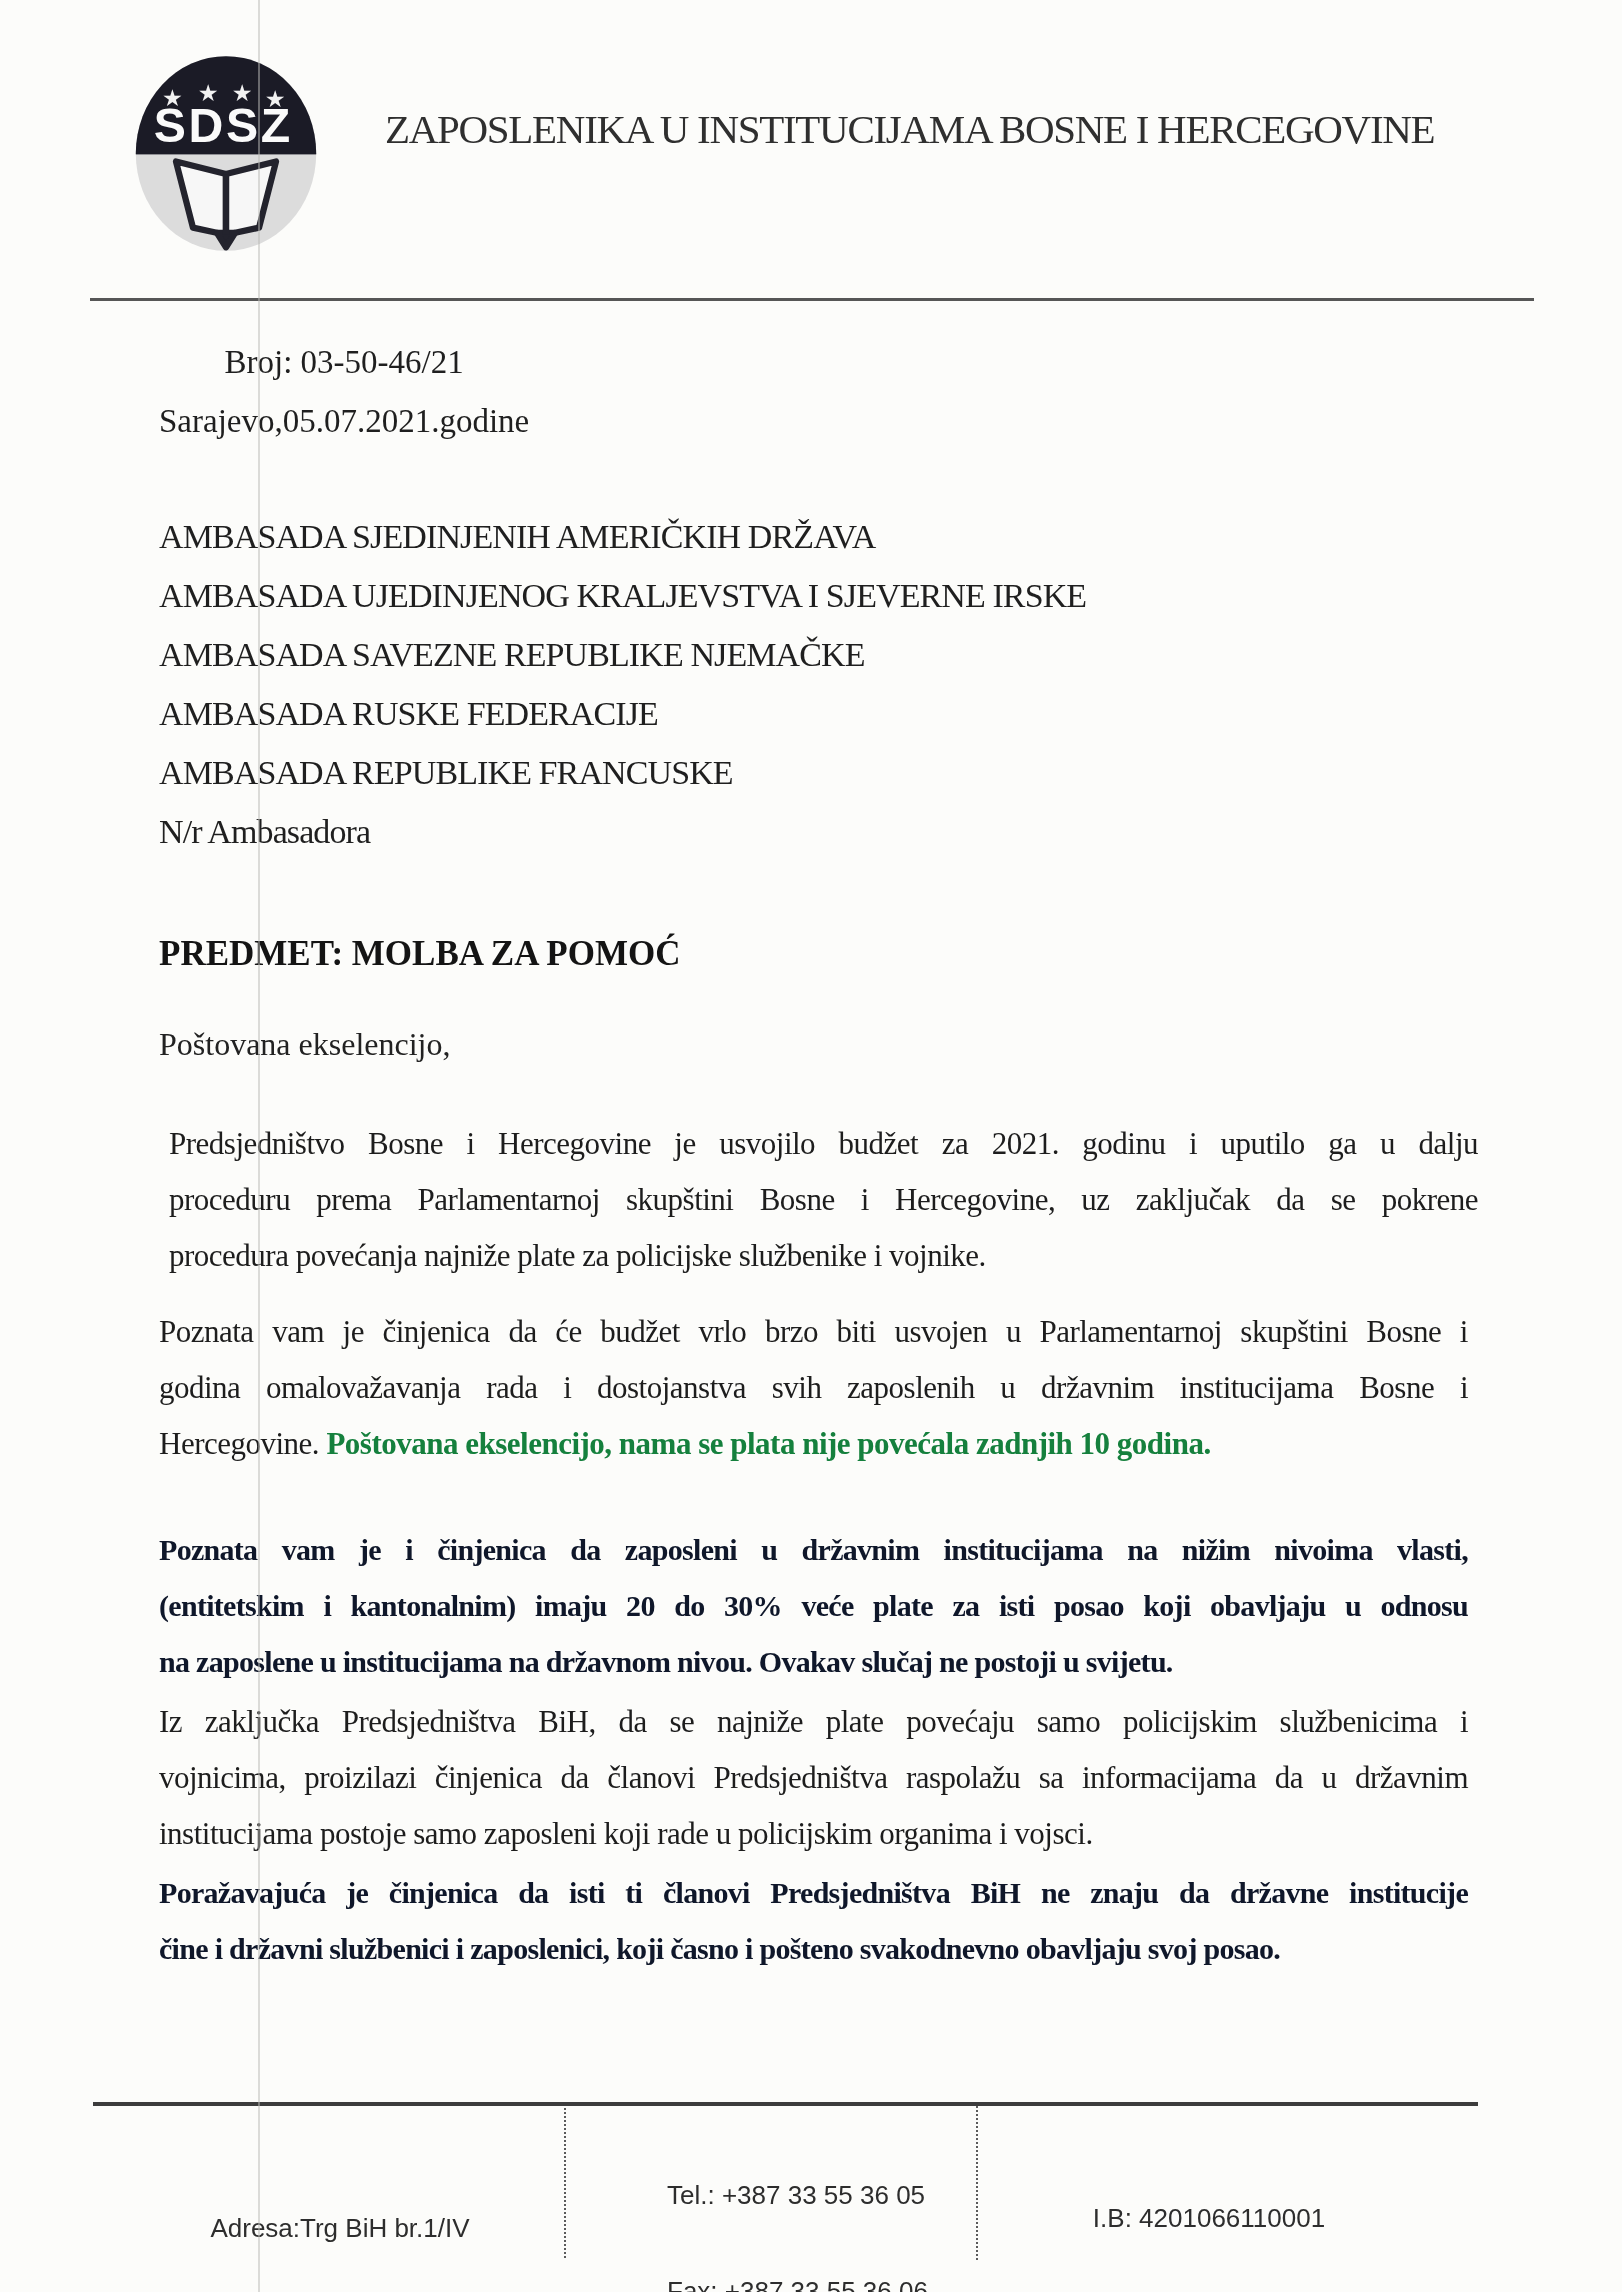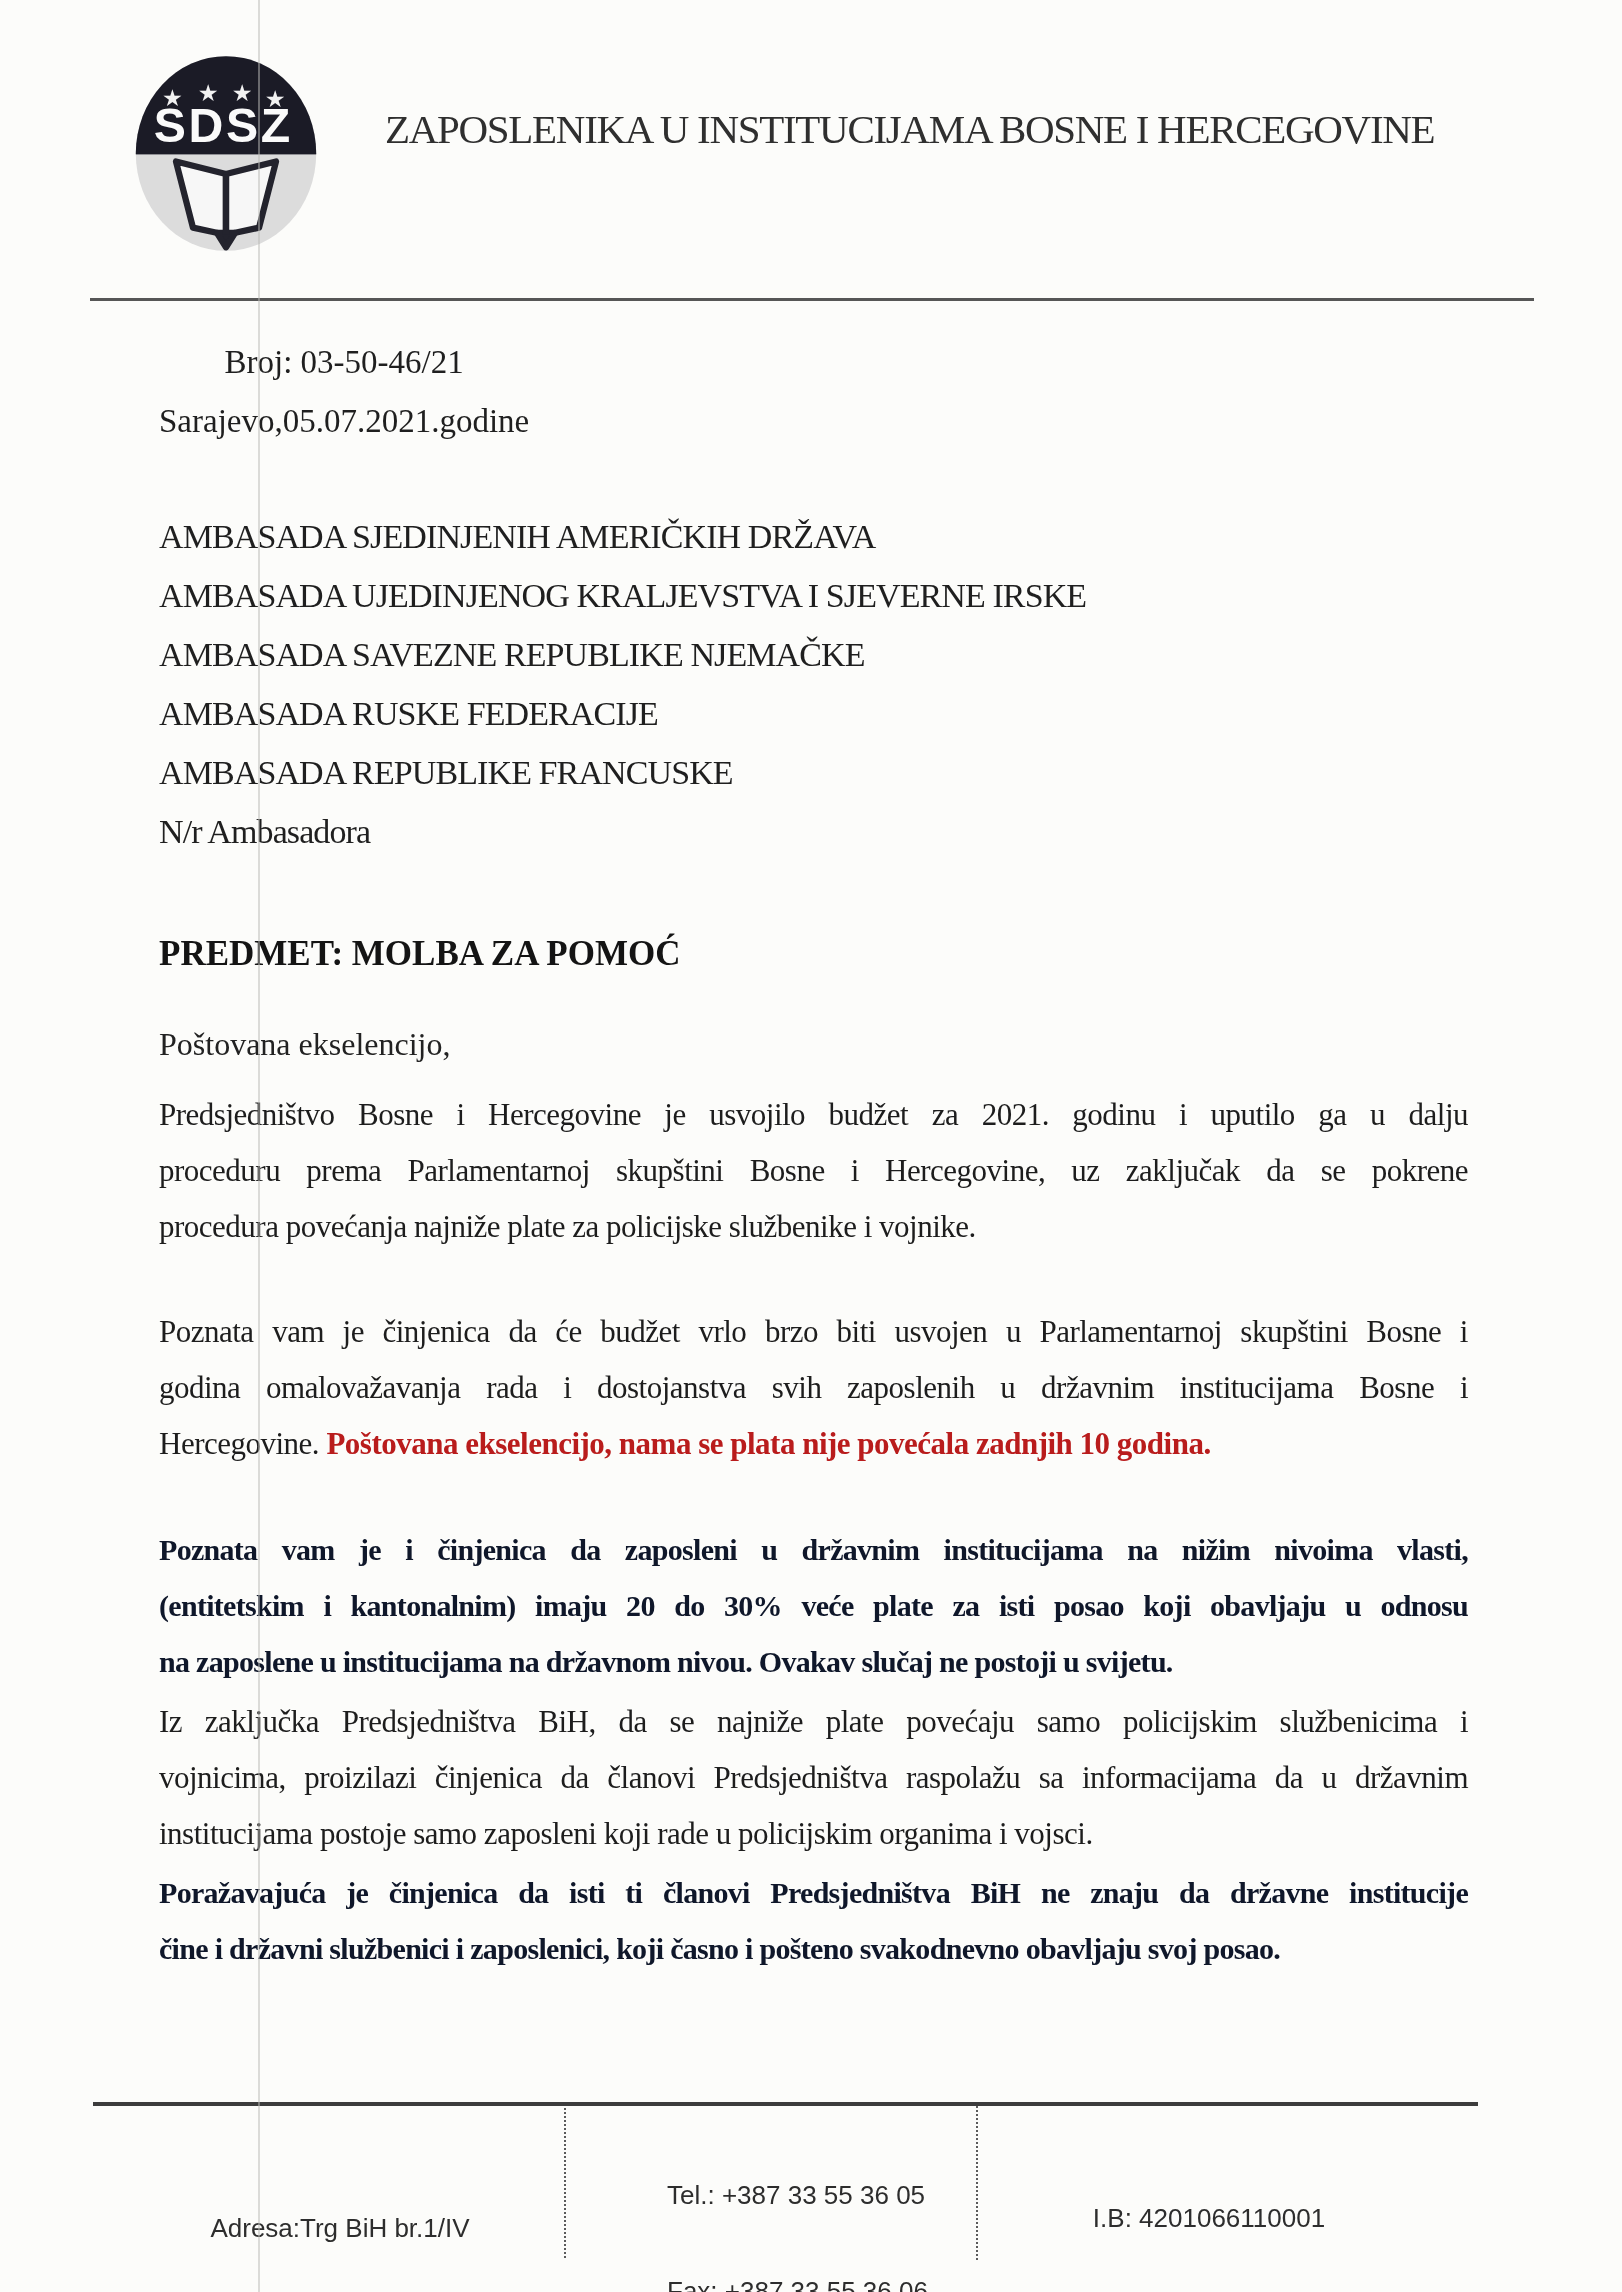--- a/index.html
+++ b/index.html
@@ -48,22 +48,22 @@
     font-size:32px;color:#222;white-space:nowrap;
   }
   
   .para{
     position:absolute;left:159px;width:1309px;
     font-size:31px;line-height:56px;letter-spacing:-0.5px;color:#1d1d1d;
   }
   .para.bold{font-weight:bold;font-size:30px;letter-spacing:-0.7px;color:#0f172a;}
   .pline{text-align:justify;text-align-last:justify;}
   .pline.last{text-align-last:left;}
-  .pline .b{font-weight:bold;color:#b91c1c;}
-  .p1{top:1087px;} .p2{top:1304px;} .p3{top:1522px;} .p4{top:1694px;} .p5{top:1865px;}
+  .pline .b{font-weight:bold;color:#15803d;}
+  .p1{top:1116px;margin-left:10px;} .p2{top:1304px;} .p3{top:1522px;} .p4{top:1694px;} .p5{top:1865px;}
   
   .footer-rule{
     position:absolute;left:93px;top:2102px;width:1385px;height:3.6px;background:#3c3c3c;
   }
   .f-divider{position:absolute;top:2108px;height:150px;border-left:2.7px dotted #5b5b5b;}
   .f-div1{left:564px;} .f-div2{left:976px;top:2106px;height:154px;}
   .f-col{
     position:absolute;font-family:"Liberation Sans","DejaVu Sans",sans-serif;
     font-size:26px;color:#2d2d2d;white-space:pre-wrap;
   }

